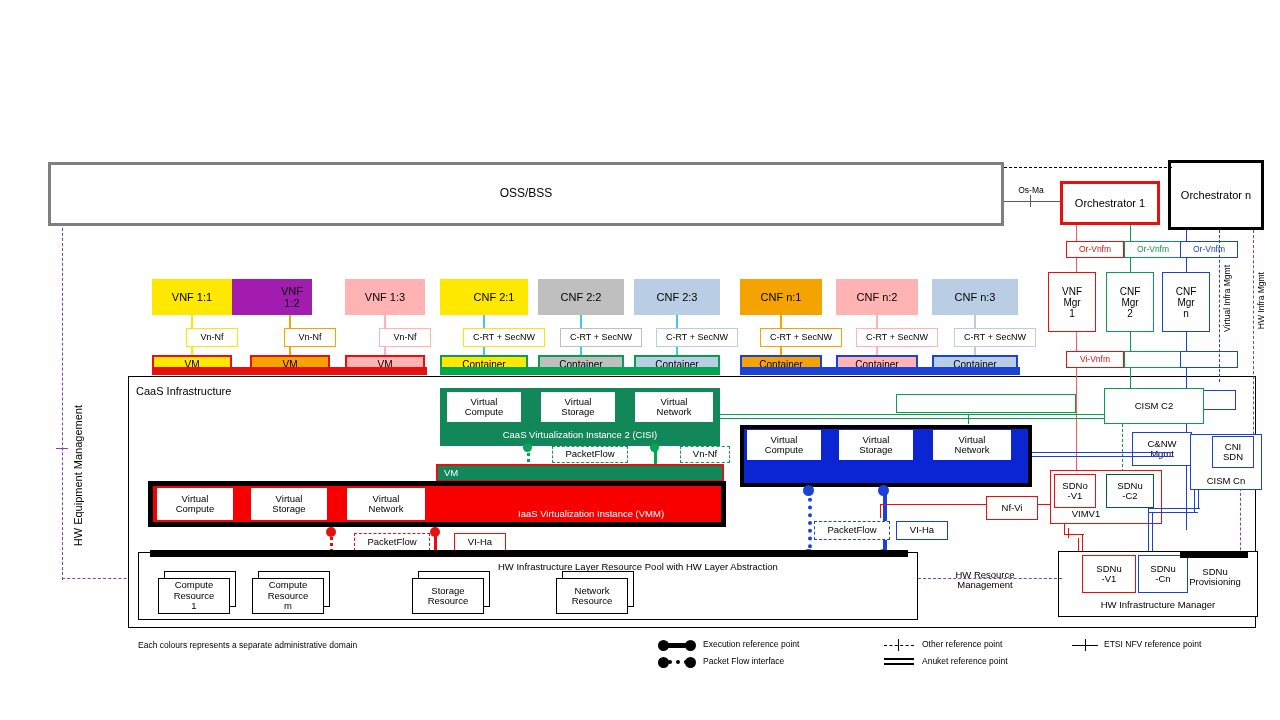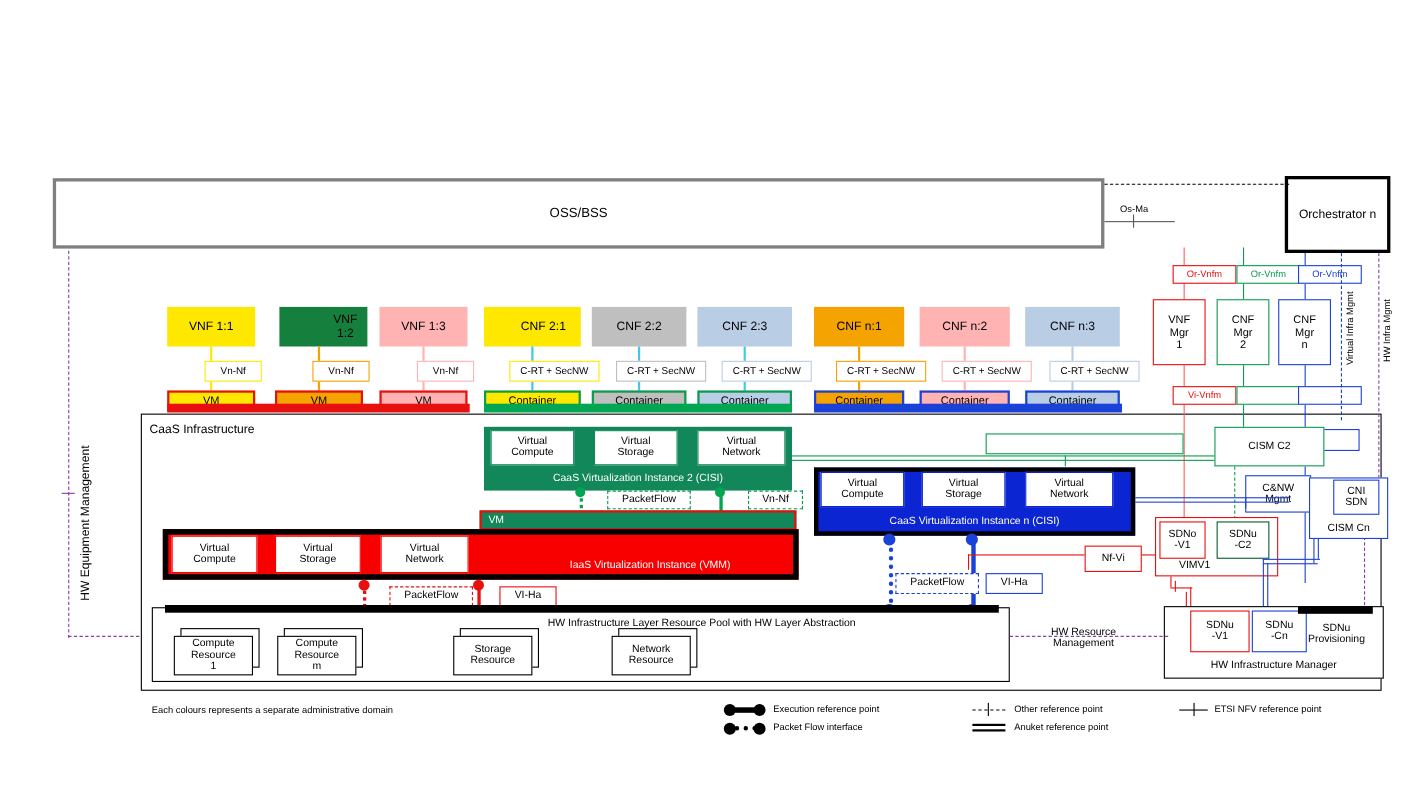--- a/index.html
+++ b/index.html
@@ -39,37 +39,40 @@
   <div class="abs vert lbl" style="left:72px;top:405px;width:14px;">HW Equipment Management</div>
 
   <div class="abs ctr" style="left:48px;top:162px;width:956px;height:64px;border:3px solid #7f7f7f;background:#fff;">
     <span class="lbl" style="font-size:12px;">OSS/BSS</span>
   </div>
 
   <div class="abs ln" style="left:1004px;top:201px;width:64px;height:0;border-top:1.4px solid #595959;"></div>
   <div class="abs ln" style="left:1030px;top:195px;width:0;height:12px;border-left:1.3px solid #595959;"></div>
   <div class="abs ctr xs" style="left:1006px;top:184px;width:50px;height:13px;">Os-Ma</div>
 
+  <div class="abs ctr" style="left:1060px;top:181px;width:100px;height:44px;border:3px solid #e8100f;background:#fff;">
+    <span class="lbl" style="padding:0 4px;">Orchestrator 1</span>
+  </div>
 
   <div class="abs ctr" style="left:1168px;top:160px;width:96px;height:70px;border:3px solid #000;background:#fff;">
     <span class="lbl" style="padding:0 4px;">Orchestrator n</span>
   </div>
 
   <div class="abs" style="left:1004px;top:167px;width:168px;height:0;border-top:1.5px dashed #000;"></div>
 
   <div id="fn-row">
       <div class="abs ctr lbl" style="left: 152px; top: 279px; width: 80px; height: 36px; background: rgb(255, 232, 0);">
         <span>VNF 1:1</span>
       </div>
       <div class="abs" style="left: 191px; top: 315px; width: 0px; height: 44px; border-left: 2.5px solid rgb(255, 232, 0);"></div>
       <div class="abs ctr ifbox" style="left: 166px; top: 328px; width: 52px; height: 19px; background: rgb(255, 255, 255); border: 1.3px solid rgb(255, 232, 0); font-size: 9px;">Vn-Nf</div>
       <div class="abs ctr" style="left: 152px; top: 355px; width: 80px; height: 19px; background: rgb(255, 232, 0); border: 2.5px solid rgb(232, 16, 15); font-size: 10px;">
         <span>VM</span>
       </div>
-      <div class="abs ctr lbl" style="left: 254px; top: 279px; width: 80px; height: 36px; background: #15803d; padding-left: 40px;">
+      <div class="abs ctr lbl" style="left: 232px; top: 279px; width: 80px; height: 36px; background: #a21caf; padding-left: 40px;">
         <span>VNF 1:2</span>
       </div>
       <div class="abs" style="left: 289px; top: 315px; width: 0px; height: 44px; border-left: 2.5px solid rgb(244, 163, 0);"></div>
       <div class="abs ctr ifbox" style="left: 264px; top: 328px; width: 52px; height: 19px; background: rgb(255, 255, 255); border: 1.3px solid rgb(244, 163, 0); font-size: 9px;">Vn-Nf</div>
       <div class="abs ctr" style="left: 250px; top: 355px; width: 80px; height: 19px; background: rgb(244, 163, 0); border: 2.5px solid rgb(232, 16, 15); font-size: 10px;">
         <span>VM</span>
       </div>
       <div class="abs ctr lbl" style="left: 345px; top: 279px; width: 80px; height: 36px; background: rgb(255, 179, 179);">
         <span>VNF 1:3</span>
       </div>
@@ -153,21 +156,20 @@
   <div class="abs ctr ifbox dash-grn" style="left:532px;top:446px;width:76px;height:17px;">PacketFlow</div>
   <div class="abs ctr ifbox dash-grn" style="left:660px;top:446px;width:50px;height:17px;">Vn-Nf</div>
 
   <div class="abs" style="left:436px;top:464px;width:288px;height:18px;background:#12875a;border:2.5px solid #e8100f;"></div>
   <div class="abs sm" style="left:444px;top:467px;color:#fff;">VM</div>
 
   <div class="abs" style="left:740px;top:425px;width:292px;height:62px;background:#0a25d1;border:4px solid #000;"></div>
   <div class="abs ctr sm" style="left:746px;top:429px;width:76px;height:32px;background:#fff;border:1px solid #0a25d1;">Virtual<br>Compute</div>
   <div class="abs ctr sm" style="left:838px;top:429px;width:76px;height:32px;background:#fff;border:1px solid #0a25d1;">Virtual<br>Storage</div>
   <div class="abs ctr sm" style="left:932px;top:429px;width:80px;height:32px;background:#fff;border:1px solid #0a25d1;">Virtual<br>Network</div>
-  <div class="abs ctr sm" style="left:740px;top:465px;width:292px;height:18px;color:#fff;">CaaS Virtualization Instance n (CISI)</div>
 
   <div class="abs" style="left:808px;top:490px;width:0;height:66px;border-left:4px dotted #1a41d8;"></div>
   <div class="abs dot" style="left:803px;top:485px;width:11px;height:11px;background:#1a41d8;"></div>
   <div class="abs dot" style="left:802px;top:549px;width:13px;height:13px;background:#1a41d8;"></div>
   <div class="abs" style="left:883px;top:490px;width:0;height:66px;border-left:4px solid #1a41d8;"></div>
   <div class="abs dot" style="left:878px;top:485px;width:11px;height:11px;background:#1a41d8;"></div>
   <div class="abs dot" style="left:877px;top:549px;width:13px;height:13px;background:#1a41d8;"></div>
 
   <div class="abs ctr ifbox dash-blu" style="left:794px;top:521px;width:76px;height:19px;">PacketFlow</div>
   <div class="abs ctr ifbox blu" style="left:876px;top:521px;width:52px;height:19px;">VI-Ha</div>

